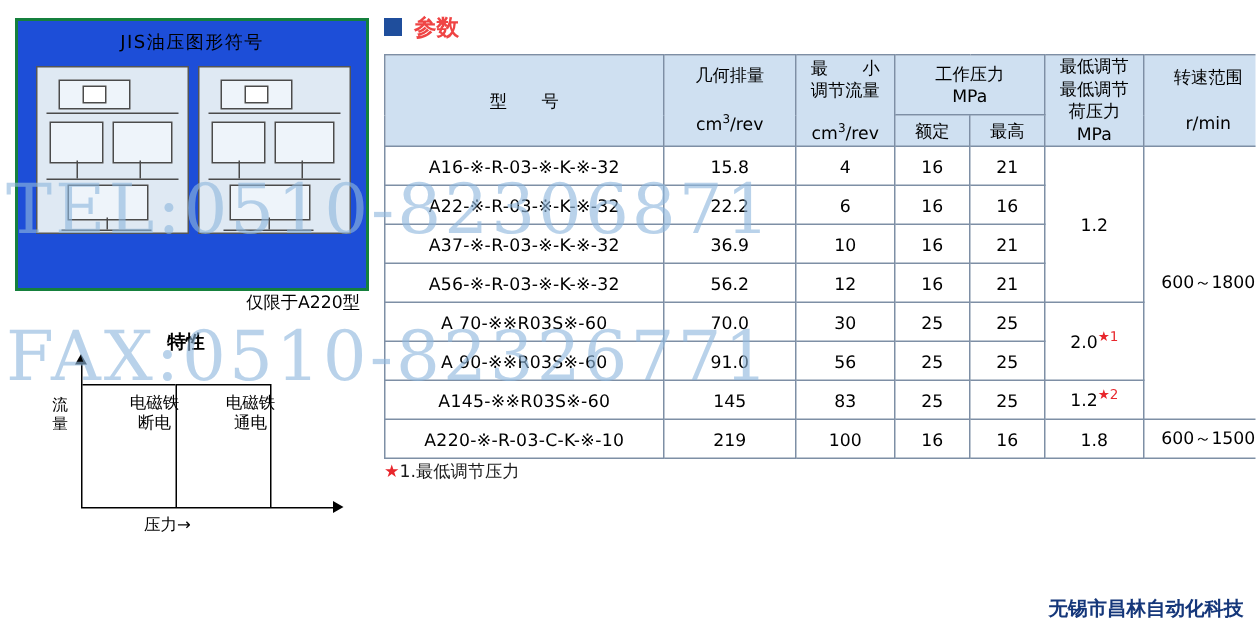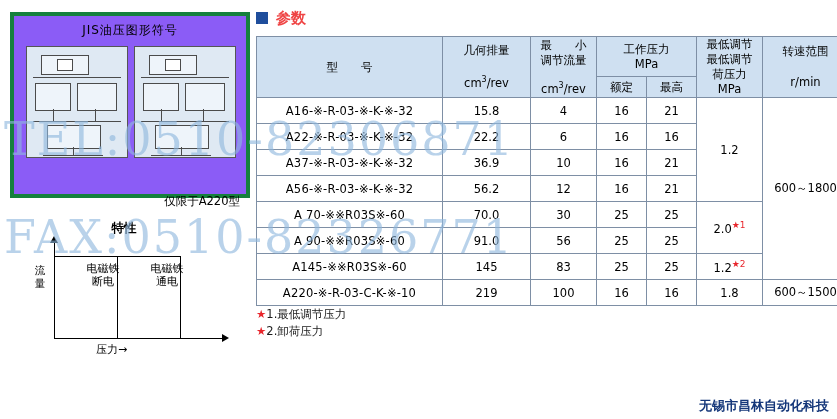--- a/index.html
+++ b/index.html
@@ -12,21 +12,21 @@
     position:relative;
   }
   .page{position:relative;width:837px;height:419px;}
 
   
   .left{
     position:absolute;left:8px;top:8px;width:240px;height:400px;
   }
   .jis-box{
     position:absolute;left:2px;top:4px;width:232px;height:178px;
-    border:4px solid #15803d;background:#8b5cf6;
+    border:2px solid #15803d;background:#1d4ed8;
   }
   .jis-title{
     position:absolute;left:0;top:6px;width:232px;text-align:center;
     font-size:12px;letter-spacing:1px;
   }
   .sym-cell{
     position:absolute;top:30px;width:100px;height:110px;
     border:1px solid #555;background:#dfe9f3;
   }
   .sym-left{left:12px;}
@@ -314,23 +314,20 @@
           <td>1.8</td>
           <td>600～1500</td>
         </tr>
       </tbody>
     </table>
 
     <div class="footnotes">
       <div>
         <span class="bullet">★</span><span>1.最低调节压力</span>
       </div>
-      <div>
-        <span class="bullet">★</span><span>2.卸荷压力</span>
-      </div>
     </div>
   </div>
 
   <div class="company">无锡市昌林自动化科技</div>
 
   <div class="wm">
     <div class="wm-1">TEL:0510-82306871</div>
     <div class="wm-2">FAX:0510-82326771</div>
   </div>
 

